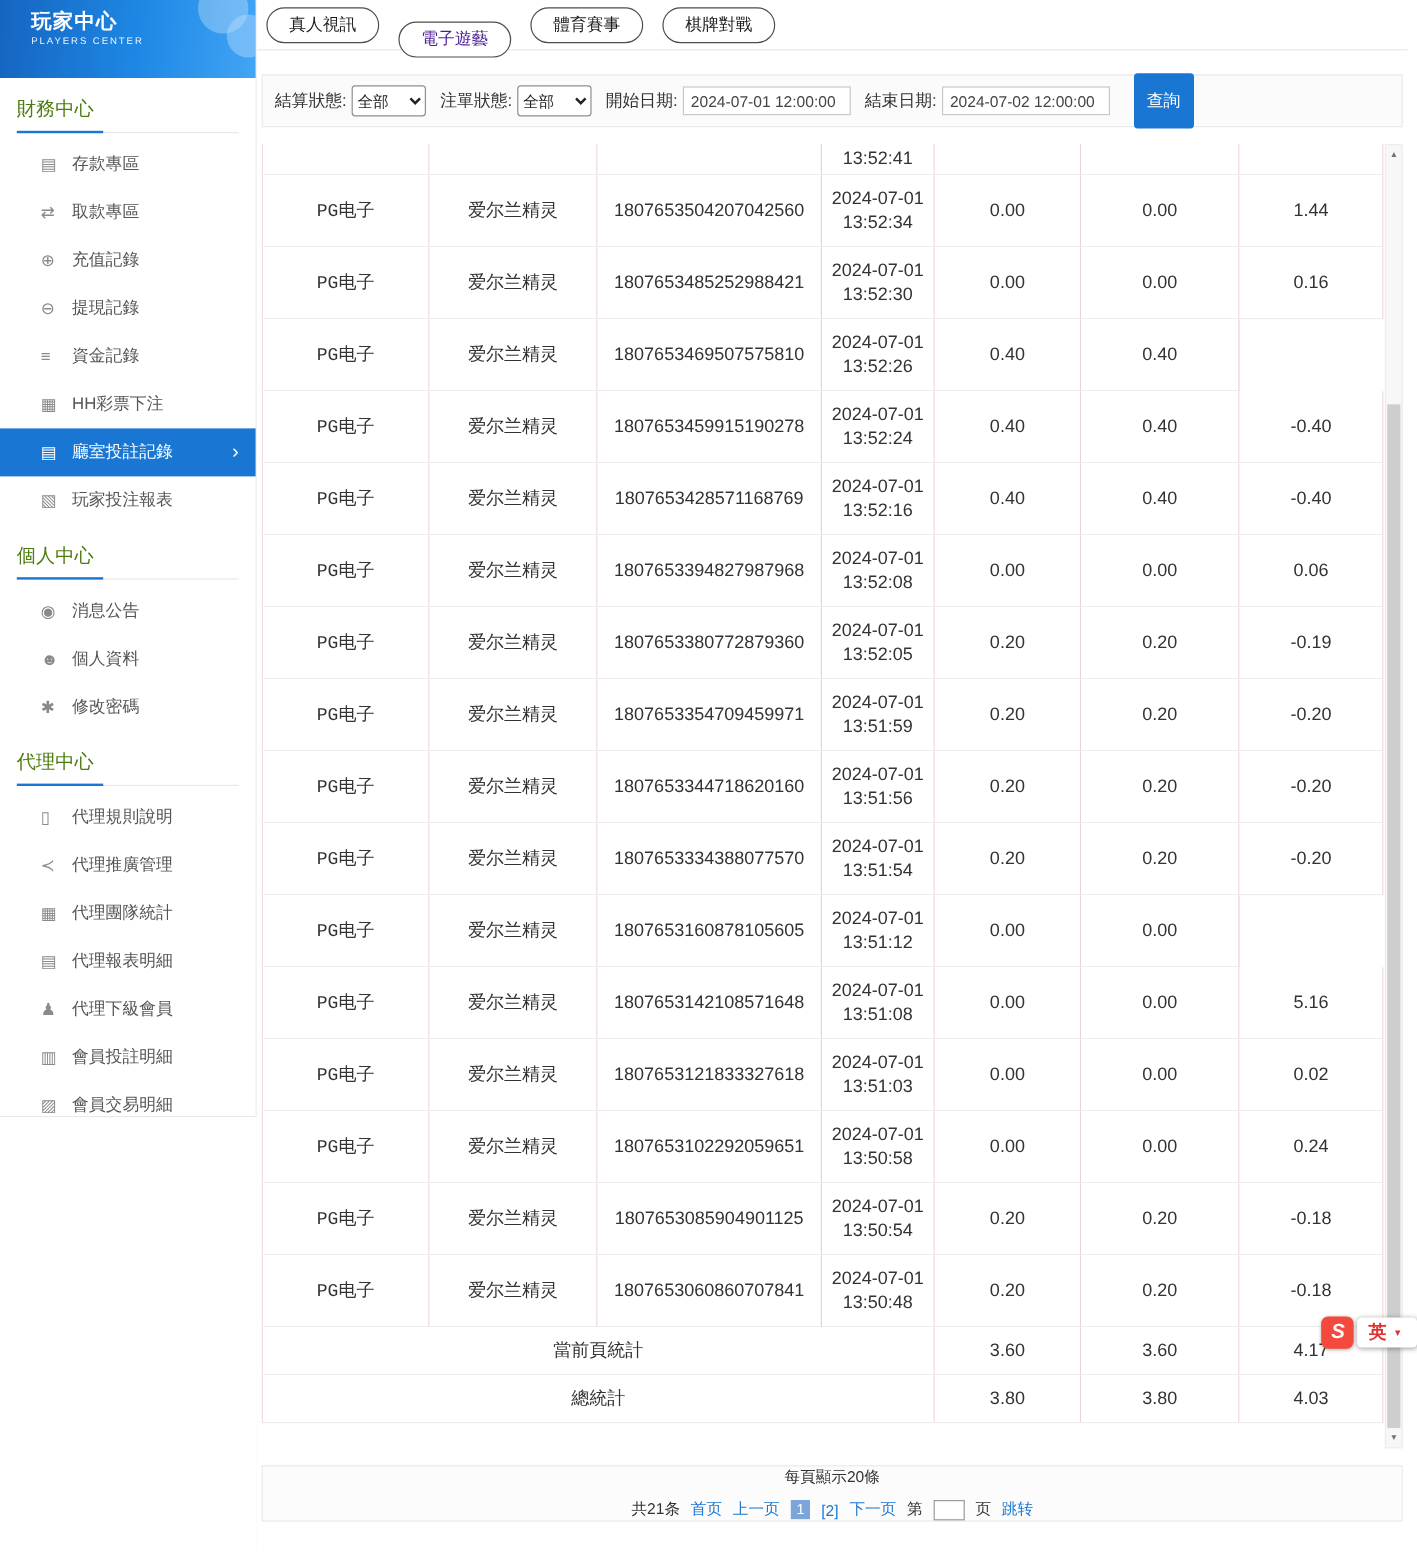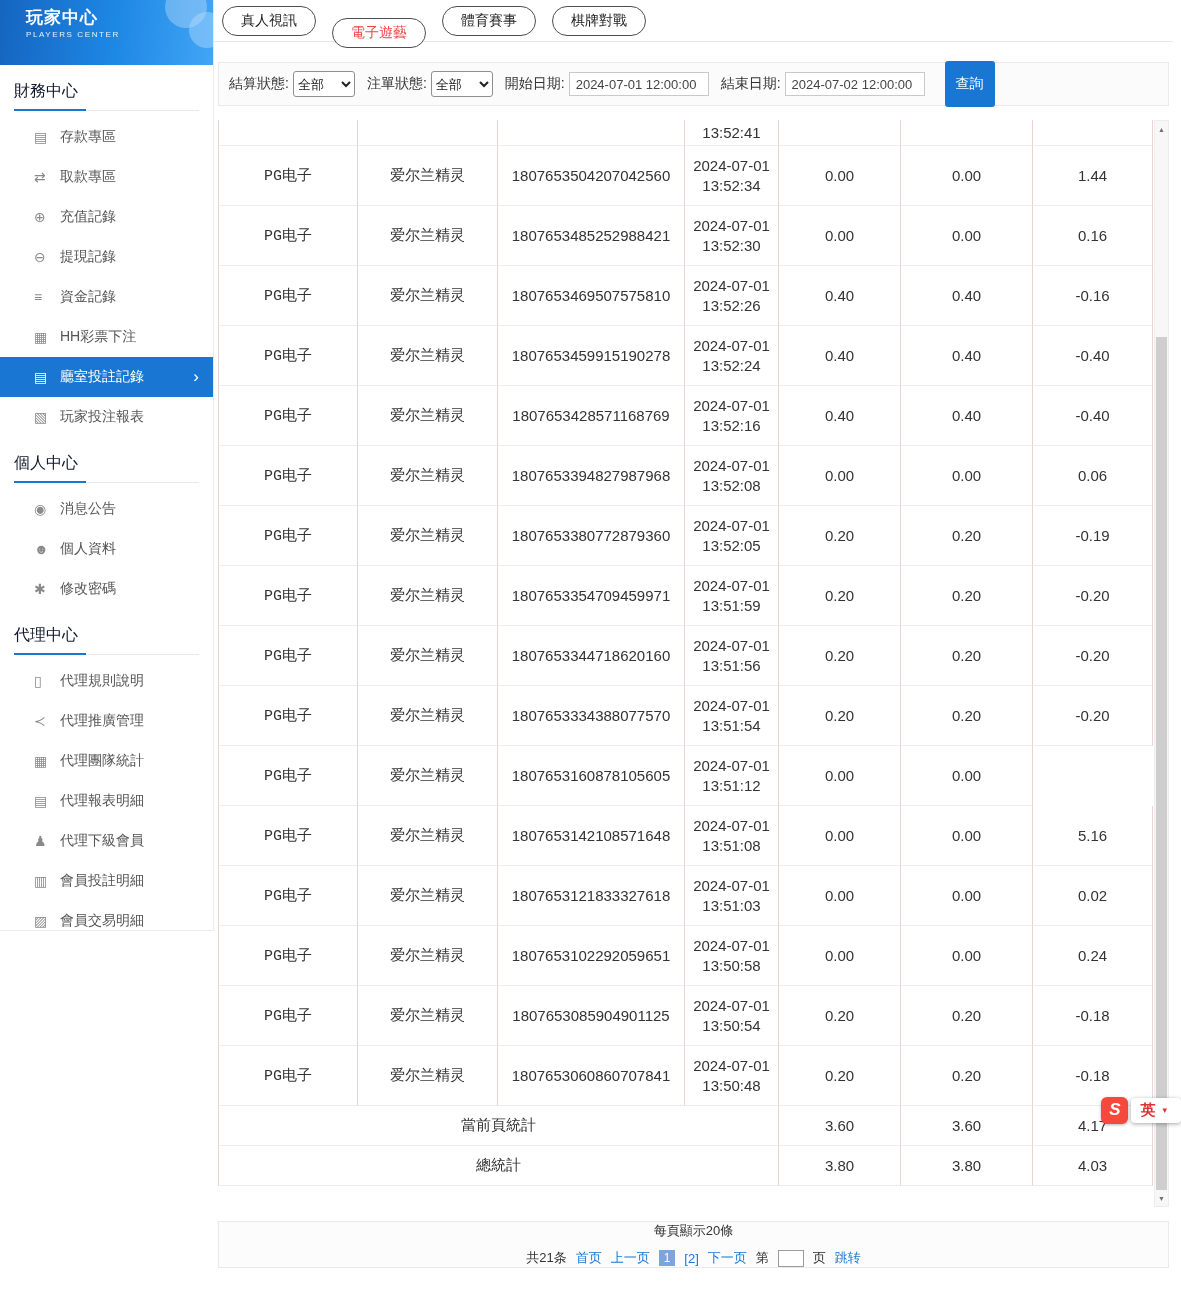--- a/index.html
+++ b/index.html
@@ -12,38 +12,38 @@
     background:#fff; border-right:1px solid #eaeaea; border-bottom:1px solid #eaeaea; }
   .sidebar-gap { position:absolute; left:214px; top:0; width:8px; height:1293px; background:#f0f1f2; }
   .sidebar-header { height:65px; background:linear-gradient(95deg,#1565c0 0%,#1e88e5 55%,#42a5f5 100%);
     position:relative; overflow:hidden; padding:6px 0 0 26px; }
   .sidebar-header::before { content:""; position:absolute; right:6px; top:-14px; width:42px; height:42px;
     border-radius:50%; background:rgba(255,255,255,.28); }
   .sidebar-header::after { content:""; position:absolute; right:-12px; top:12px; width:36px; height:36px;
     border-radius:50%; background:rgba(180,220,255,.45); }
   .logo-title { color:#fff; font-size:17px; font-weight:bold; letter-spacing:1px; }
   .logo-sub { color:#e8f3ff; font-size:8px; letter-spacing:1.6px; margin-top:1px; }
-  .section-heading { margin:16px 14px 0 14px; font-size:16px; color:#0f172a;
+  .section-heading { margin:16px 14px 0 14px; font-size:16px; color:#4d7c0f;
     padding-bottom:8px; border-bottom:1px solid #e9e9e9; position:relative; }
   .section-heading::after { content:""; position:absolute; left:0; bottom:-1px; width:72px; height:2px; background:#1976d2; }
   .side-list { margin-top:6px; }
   .side-item { height:40px; display:flex; align-items:center; font-size:14px; color:#555;
     cursor:pointer; padding-left:34px; position:relative; }
   .side-item .icon { width:26px; font-size:14px; color:#8a8a8a; flex:none; }
   .side-item.active { background:#1976d2; color:#fff; }
   .side-item.active .icon { color:#fff; }
   .side-item.active::after { content:"›"; position:absolute; right:14px; font-size:17px; color:#fff; }
 
   
   .main { position:absolute; left:214px; top:0; width:959px; height:1293px; background:#fff; }
   .tabs-bar { height:42px; border-bottom:1px solid #e8e8e8; display:flex; align-items:center;
     gap:16px; padding-left:8px; background:#fff; }
   .tab-pill { border:1.5px solid #4d4d4d; border-radius:17px; padding:5px 18px; font-size:14px;
     color:#1d1d1d; background:#fff; cursor:pointer; font-family:inherit; }
-  .tab-pill.active { color:#ef4444;margin-top:24px; }
+  .tab-pill.active { color:#4c1d95;margin-top:24px; }
 
   .filter-bar { margin:20px 4px 0 4px; border:1px solid #eaeaea; background:#fbfbfb; height:44px;
     display:flex; align-items:center; padding:0 10px; font-size:14px; color:#333; }
   .filter-label { margin-right:4px; white-space:nowrap; }
   .filter-select { width:62px; height:26px; border:1px solid #8f8f8f; border-radius:3px;
     background:#fff; font-size:13px; color:#222; margin-right:12px; font-family:inherit; }
   .filter-input { width:140px; height:24px; border:1px solid #c9c9c9; font-size:13px; color:#444;
     padding:1px 6px; margin-right:12px; font-family:inherit; }
   .search-btn { width:50px; height:46px; background:#1976d2; color:#fff; border:none; border-radius:3px;
     font-size:14px; margin-left:8px; cursor:pointer; font-family:inherit; }
@@ -248,21 +248,20 @@
           <div class="t-row">
             <div class="t-cell">PG电子</div>
             <div class="t-cell">爱尔兰精灵</div>
             <div class="t-cell">1807653469507575810</div>
             <div class="t-cell time">
               <div>2024-07-01</div>
               <div>13:52:26</div>
             </div>
             <div class="t-cell">0.40</div>
             <div class="t-cell">0.40</div>
-            <div class="t-cell">-0.16</div>
           </div>
           <div class="t-row">
             <div class="t-cell">PG电子</div>
             <div class="t-cell">爱尔兰精灵</div>
             <div class="t-cell">1807653459915190278</div>
             <div class="t-cell time">
               <div>2024-07-01</div>
               <div>13:52:24</div>
             </div>
             <div class="t-cell">0.40</div>

